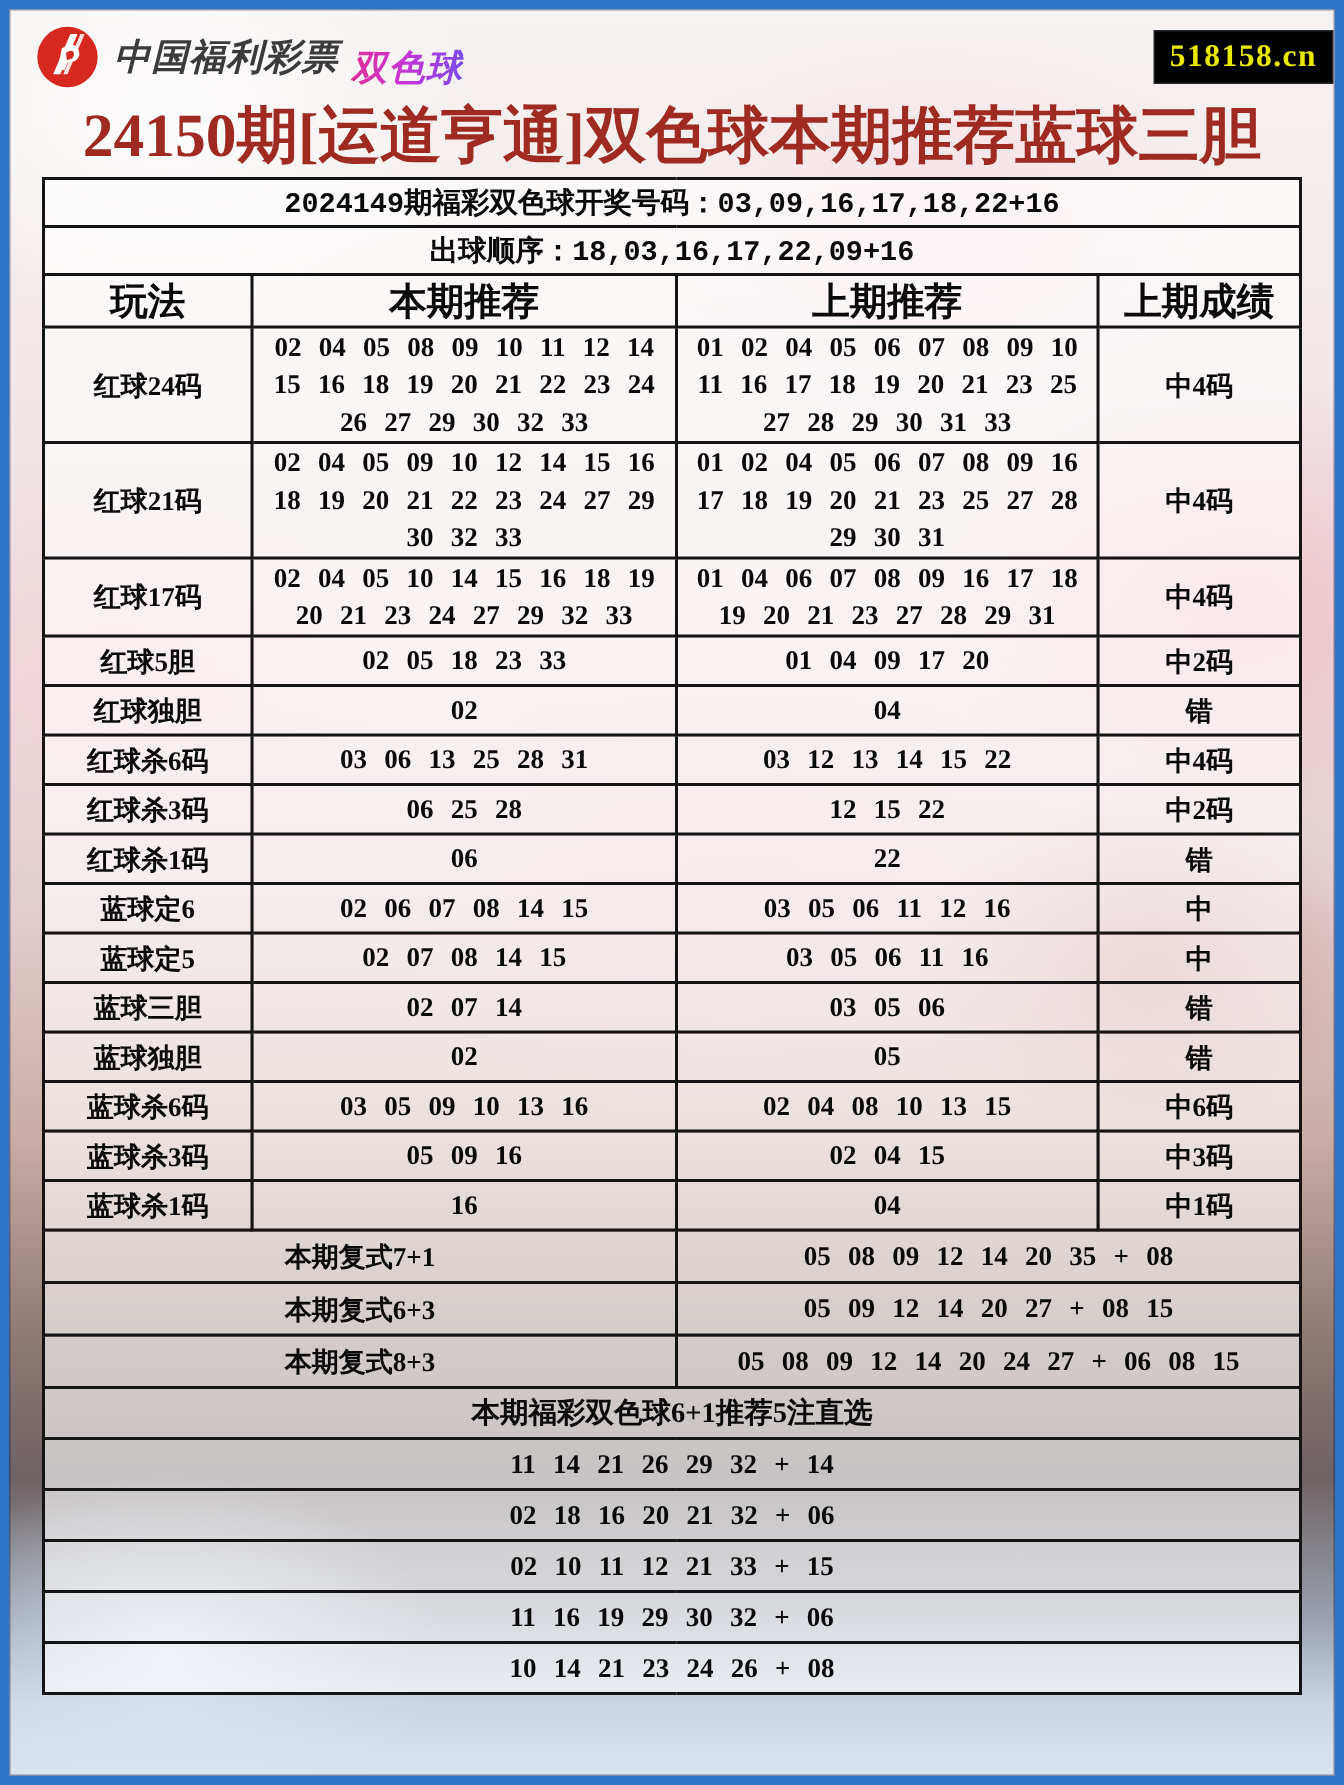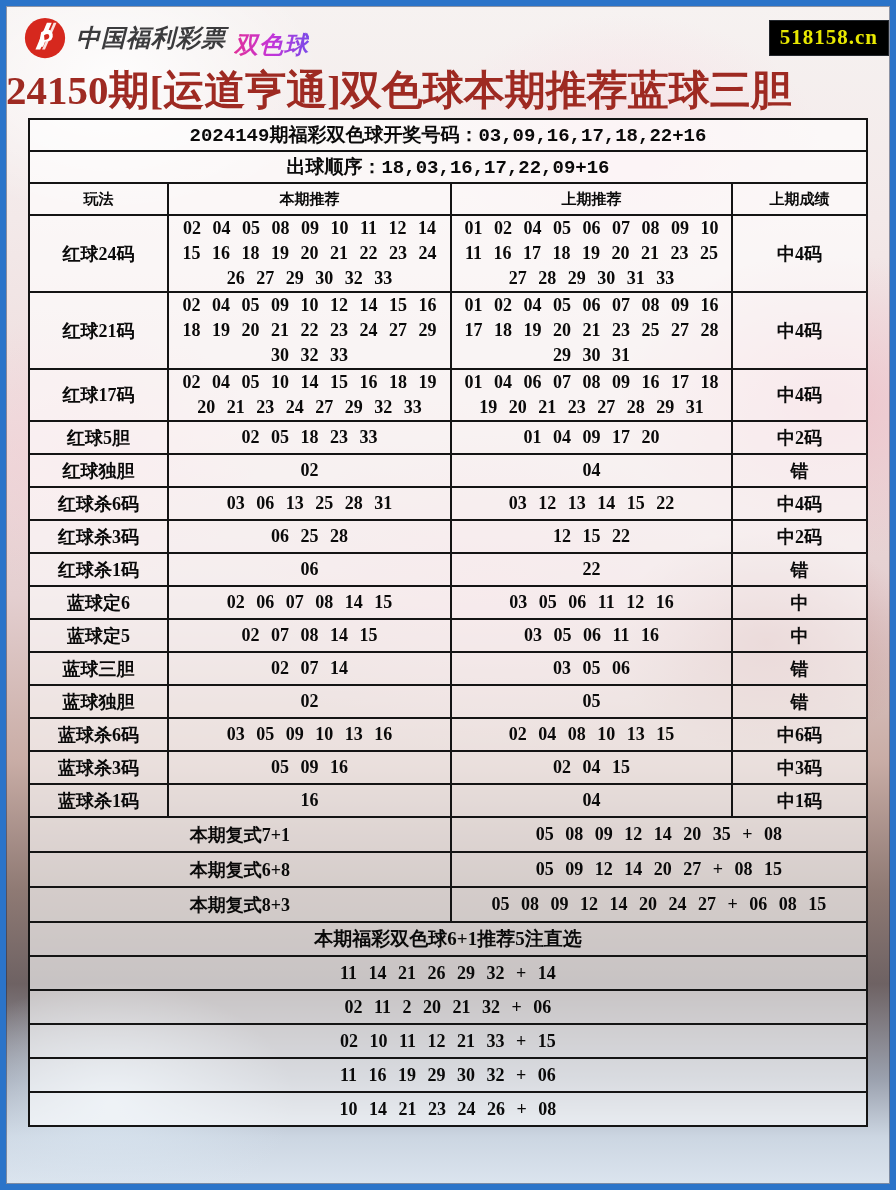--- a/index.html
+++ b/index.html
@@ -37,40 +37,41 @@
   .badge{
     background:#000;color:#e8e800;
     font-family:"Liberation Serif","DejaVu Serif",serif;
     font-weight:bold;font-size:21px;
     padding:6px 10px 7px;line-height:1;
     letter-spacing:1px;
     box-shadow:0 0 0 1px #22262c;
   }
   .title{
     margin:2px 0 0;
+    text-align:center;
     color:#9e2a22;
     font-size:41px;line-height:48px;height:50px;
     font-weight:bold;letter-spacing:0;
     white-space:nowrap;
   }
   table.main{
     width:838px;margin:2px auto 0;
     border-collapse:collapse;table-layout:fixed;
   }
   table.main td{
     border:2px solid #141414;
     background:rgba(255,255,255,.62);
     color:#0a0a0a;
     text-align:center;vertical-align:middle;
     font-weight:bold;font-size:18px;
     padding:0 2px;
     overflow:hidden;
   }
   tr.info td{height:30px;font-size:19px;letter-spacing:0;font-family:Liberation Mono, monospace;}
-  tr.head td{height:30px;font-size:15px;}
+  tr.head td{height:30px;font-size:25px;}
   td.nums{word-spacing:7px;}
   td.wrap{text-align:left;line-height:25px;padding:1px 2px;}
   tr.single td{height:31px;}
   tr.duplex td{height:33px;}
   tr.section td{height:32px;font-size:19px;}
   tr.zhixuan td{height:32px;}
   td.playlabel{font-size:18px;font-family:Liberation Serif, serif;}
 </style>
 </head>
 <body>
@@ -204,36 +205,36 @@
         <td class="nums">16</td>
         <td class="nums">04</td>
         <td>中1码</td>
       </tr>
 
       <tr class="duplex">
         <td colspan="2">本期复式7+1</td>
         <td colspan="2" class="nums">05 08 09 12 14 20 35 + 08</td>
       </tr>
       <tr class="duplex">
-        <td colspan="2">本期复式6+8</td>
+        <td colspan="2">本期复式6+3</td>
         <td colspan="2" class="nums">05 09 12 14 20 27 + 08 15</td>
       </tr>
       <tr class="duplex">
         <td colspan="2">本期复式8+3</td>
         <td colspan="2" class="nums">05 08 09 12 14 20 24 27 + 06 08 15</td>
       </tr>
 
       <tr class="section">
         <td colspan="4">本期福彩双色球6+1推荐5注直选</td>
       </tr>
       <tr class="zhixuan">
         <td colspan="4" class="nums">11 14 21 26 29 32 + 14</td>
       </tr>
       <tr class="zhixuan">
-        <td colspan="4" class="nums">02 11 2 20 21 32 + 06</td>
+        <td colspan="4" class="nums">02 18 16 20 21 32 + 06</td>
       </tr>
       <tr class="zhixuan">
         <td colspan="4" class="nums">02 10 11 12 21 33 + 15</td>
       </tr>
       <tr class="zhixuan">
         <td colspan="4" class="nums">11 16 19 29 30 32 + 06</td>
       </tr>
       <tr class="zhixuan">
         <td colspan="4" class="nums">10 14 21 23 24 26 + 08</td>
       </tr>

